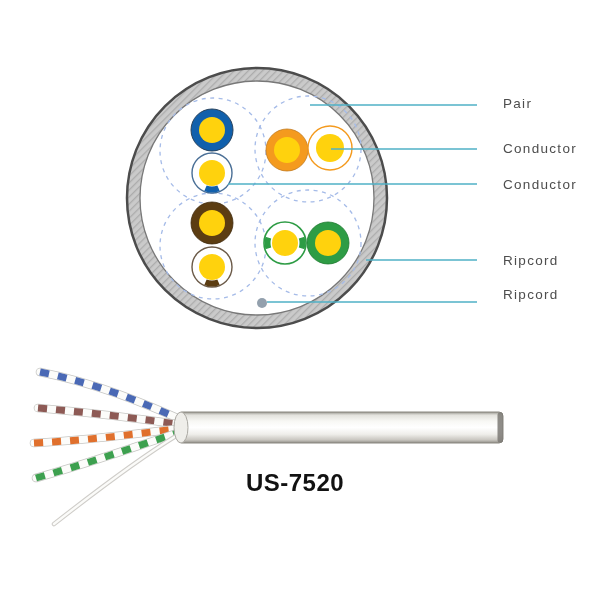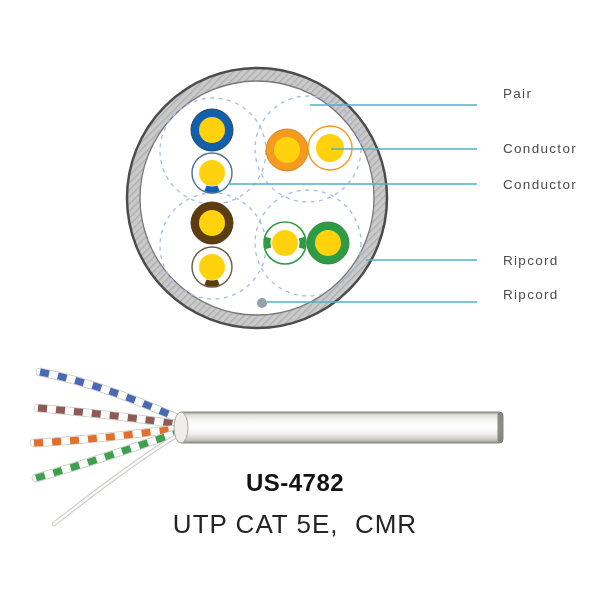--- a/index.html
+++ b/index.html
@@ -153,22 +153,21 @@
         <path d="M54,524 C100,488 140,458 176,436" fill="none" stroke="#cfcdc9" stroke-width="4.5" stroke-linecap="round"></path>
         <path d="M54,524 C100,488 140,458 176,436" fill="none" stroke="#fbfbf9" stroke-width="2.4" stroke-linecap="round"></path>
       </g>
 
       <rect x="178" y="412" width="325" height="31" rx="4" fill="url(#tubeGrad)" stroke="#8a8880" stroke-width="1"></rect>
       <rect x="497.5" y="412.5" width="5.5" height="30" rx="2.5" fill="#7b7974" opacity="0.85"></rect>
       <ellipse cx="181" cy="427.5" rx="7" ry="15.5" fill="#efeeea" stroke="#aaa8a2" stroke-width="1"></ellipse>
     </g>
   </svg>
 
-  <div class="lead-label" style="top:86px">Pair</div>
+  <div class="lead-label" style="top:96px">Pair</div>
   <div class="lead-label" style="top:141px">Conductor</div>
   <div class="lead-label" style="top:177px">Conductor</div>
   <div class="lead-label" style="top:253px">Ripcord</div>
   <div class="lead-label" style="top:287px">Ripcord</div>
 
 
-  <div class="model">US-4782</div>
-  <div class="descr">UTP CAT 5E,  CMR</div>
+  <div class="model">US-7520</div>
 </div>
 
 </body></html>

